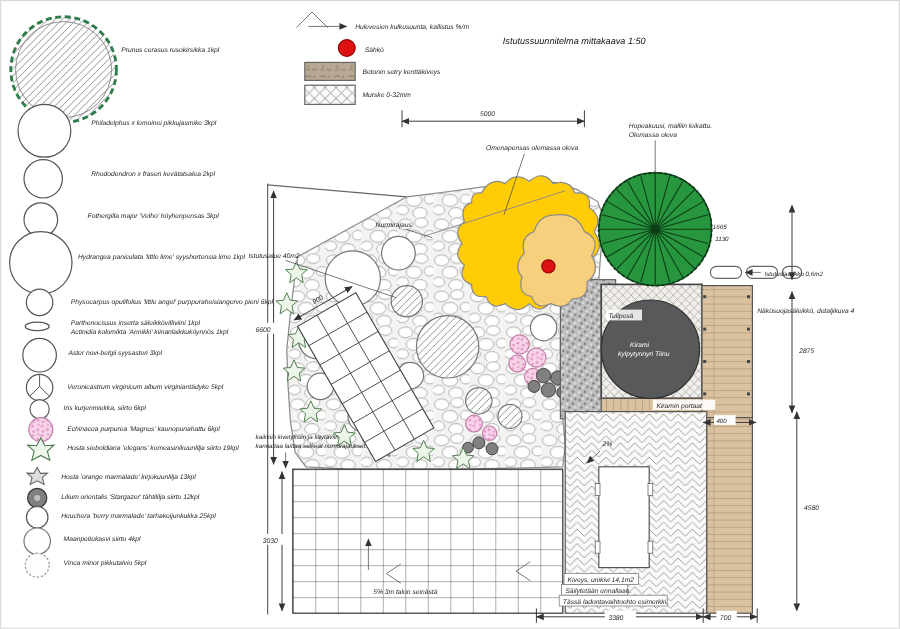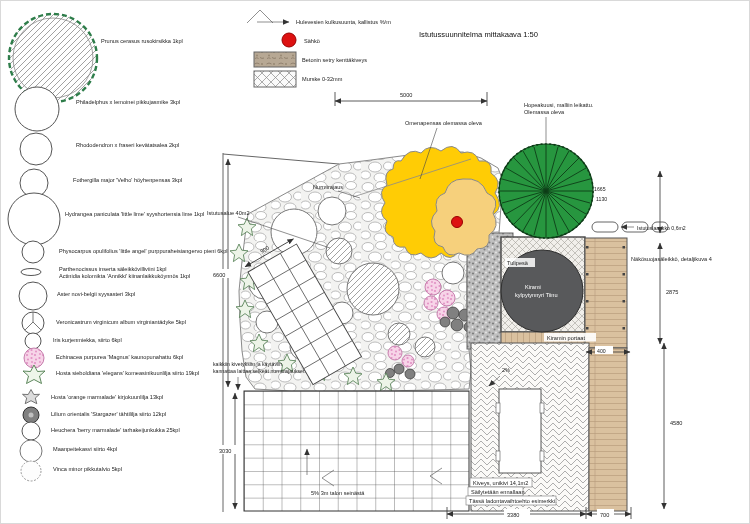--- a/index.html
+++ b/index.html
@@ -1,16 +1,16 @@
 <!DOCTYPE html>
 <html><head>
 <meta charset="utf-8">
 <style>
   html,body{margin:0;padding:0;background:#ffffff;}
-  .page{position:relative;width:750px;height:524px;background:#fff;border:1px solid #d9d9d9;box-sizing:border-box;overflow:hidden;}
+  .page{position:relative;width:750px;height:524px;background:#fff;border:1px solid #d9d9d9;box-sizing:border-box;overflow:hidden;font-style:italic;}
   svg{display:block;}
   text{font-family:"Liberation Sans", sans-serif;fill:#1d1d1d;}
   .t5{font-size:5.2px}
   .t55{font-size:5.6px}
   .title{font-size:7.6px;fill:#111}
   .wht{fill:#ffffff}
   .dim{stroke:#333;stroke-width:0.8;fill:none}
   .thin{stroke:#444;stroke-width:0.6;fill:none}
   .edge{stroke:#666;stroke-width:1;fill:none}
 </style>

